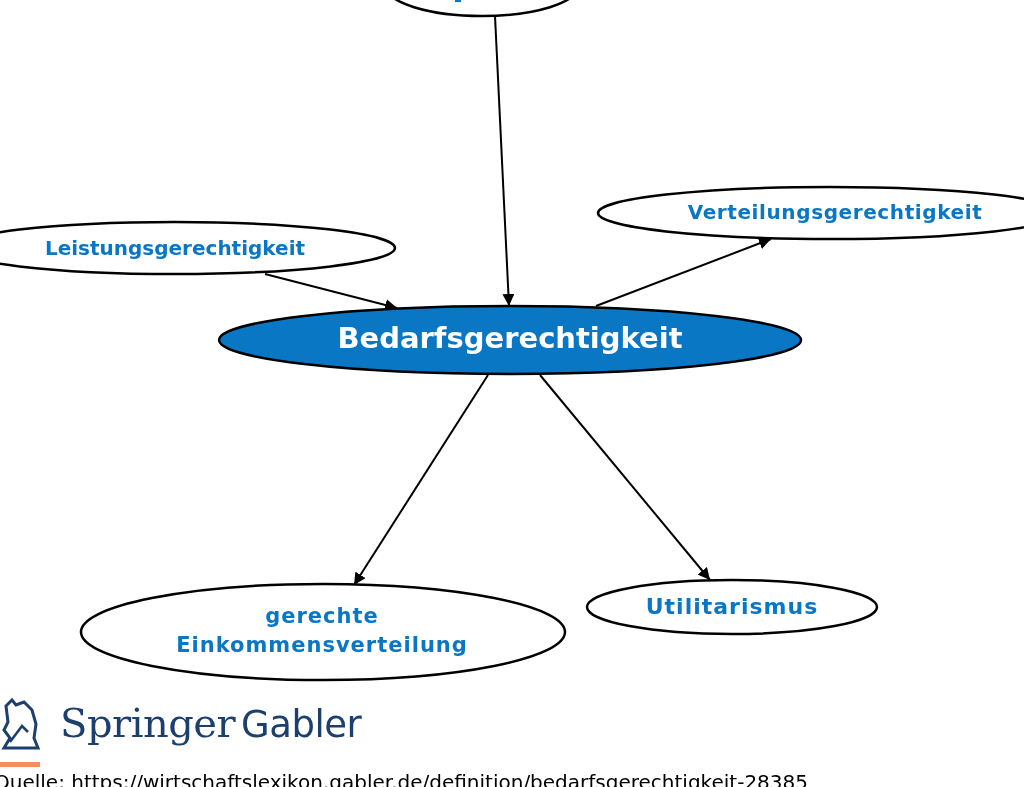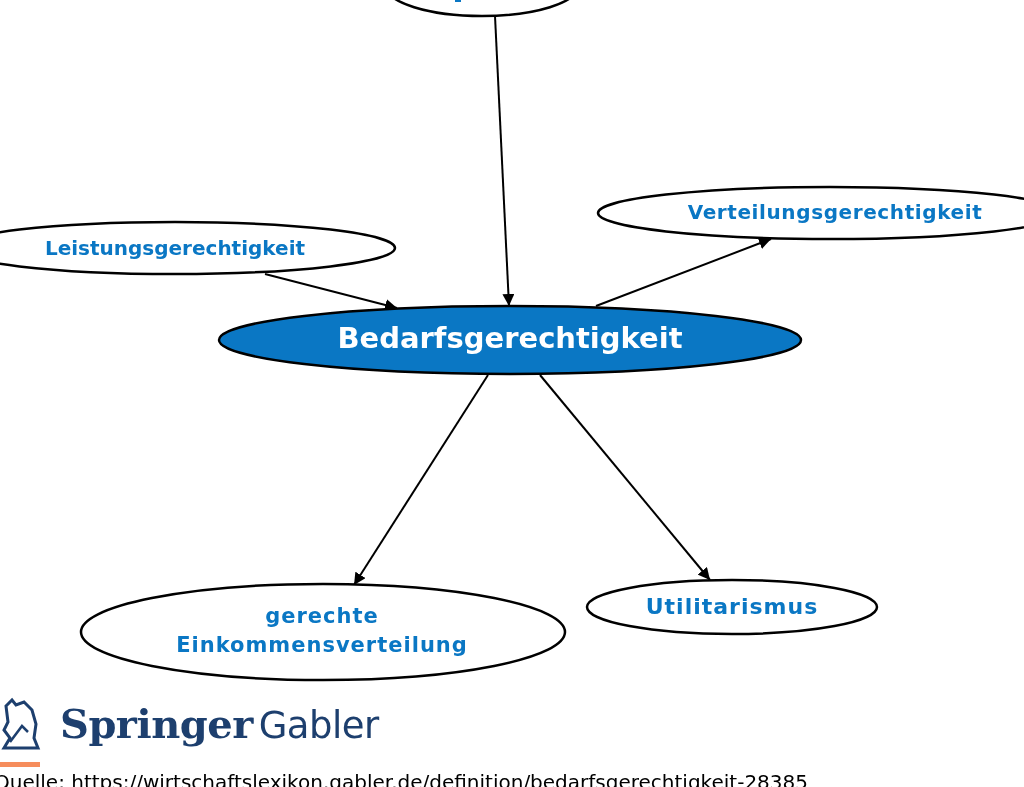--- a/index.html
+++ b/index.html
@@ -2,21 +2,21 @@
 <html><head>
 <meta charset="utf-8">
 <style>
   html, body { margin:0; padding:0; background:#ffffff; }
   body { width:1024px; height:787px; overflow:hidden; position:relative; font-family:"DejaVu Sans", sans-serif; }
   #diagram { position:absolute; left:0; top:0; }
   .node-label { font-family:"DejaVu Sans", sans-serif; font-weight:bold; fill:#0A77C4; }
   .node-label.center { fill:#ffffff; }
   .logo { position:absolute; left:0; top:696px; height:60px; width:400px; }
   .logo-text { position:absolute; left:60px; top:4px; font-family:"DejaVu Serif", serif; color:#1d3f6e; font-size:40px; white-space:nowrap; letter-spacing:-0.5px; }
-  .logo-text .b { font-weight:bold; }
+  .logo-text .b { font-weight:normal; }
   .logo-text .g { font-family:"DejaVu Sans", sans-serif; font-weight:normal; font-size:37px; margin-left:6px;margin-top:12px; }
   .source { position:absolute; left:-6px; top:770px; font-family:"DejaVu Sans", sans-serif; font-size:20px; color:#000; white-space:nowrap; }
 </style>
 </head>
 <body>
 
 <svg id="diagram" width="1024" height="700">
   <defs>
     <marker id="arrow" viewBox="0 0 10 10" refX="10" refY="5" markerWidth="12" markerHeight="12" markerUnits="userSpaceOnUse" orient="auto">
       <path d="M0,0 L10,5 L0,10 z" fill="#000"></path>

